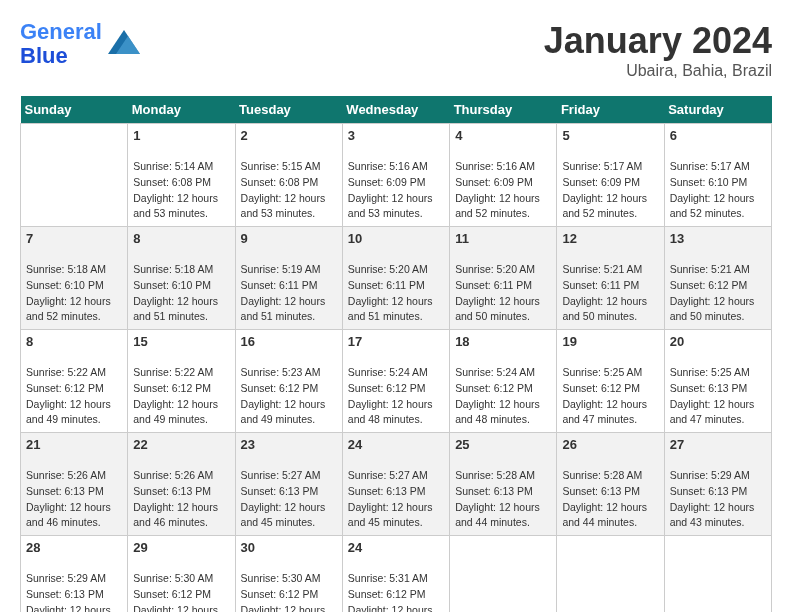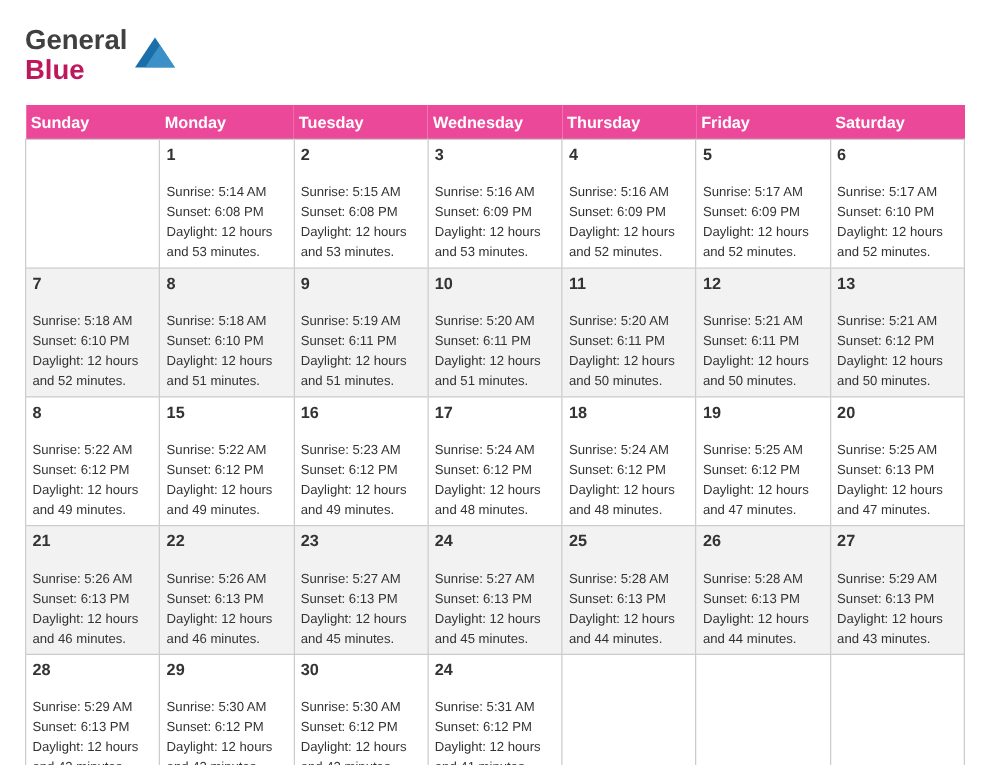--- a/index.html
+++ b/index.html
@@ -20,21 +20,21 @@
       display: flex;
       align-items: center;
     }
     .logo-text {
       font-size: 22px;
       font-weight: bold;
       color: #333;
       line-height: 1.1;
     }
     .logo-text span {
-      color: #404040;
+      color: #3b82f6;
     }
     .logo-icon {
       width: 36px;
       height: 36px;
       margin-left: 4px;
     }
     .title-block {
       text-align: right;
     }
     .month-title {
@@ -45,21 +45,21 @@
     .location-title {
       font-size: 16px;
       color: #555;
     }
     table {
       width: 100%;
       border-collapse: collapse;
       font-size: 11px;
     }
     th {
-      background: #ec4899;
+      background: #0f766e;
       color: #fff;
       padding: 6px 4px;
       text-align: left;
       font-size: 13px;
       font-weight: bold;
     }
     td {
       border: 1px solid #ccc;
       vertical-align: top;
       padding: 4px 5px;
@@ -95,27 +95,31 @@
       background: inherit;
     }
   </style>
 </head>
 <body>
 
 <div class="header">
   <div class="logo">
     <div>
       <div class="logo-text">
-        <span>General</span><br><span style="color:#be185d">Blue</span>
+        <span>General</span><br><span style="color:#1d4ed8">Blue</span>
       </div>
     </div>
     <svg class="logo-icon" viewBox="0 0 36 36">
       <polygon points="18,4 34,28 2,28" fill="#1a6fa8"></polygon>
       <polygon points="22,10 34,28 10,28" fill="#4a9fd4" opacity="0.7"></polygon>
     </svg>
+  </div>
+  <div class="title-block">
+    <div class="month-title">January 2024</div>
+    <div class="location-title">Ubaira, Bahia, Brazil</div>
   </div>
 </div>
 
 <table>
   <thead>
     <tr id="weekday-header">
         <th>Sunday</th>
         <th>Monday</th>
         <th>Tuesday</th>
         <th>Wednesday</th>

